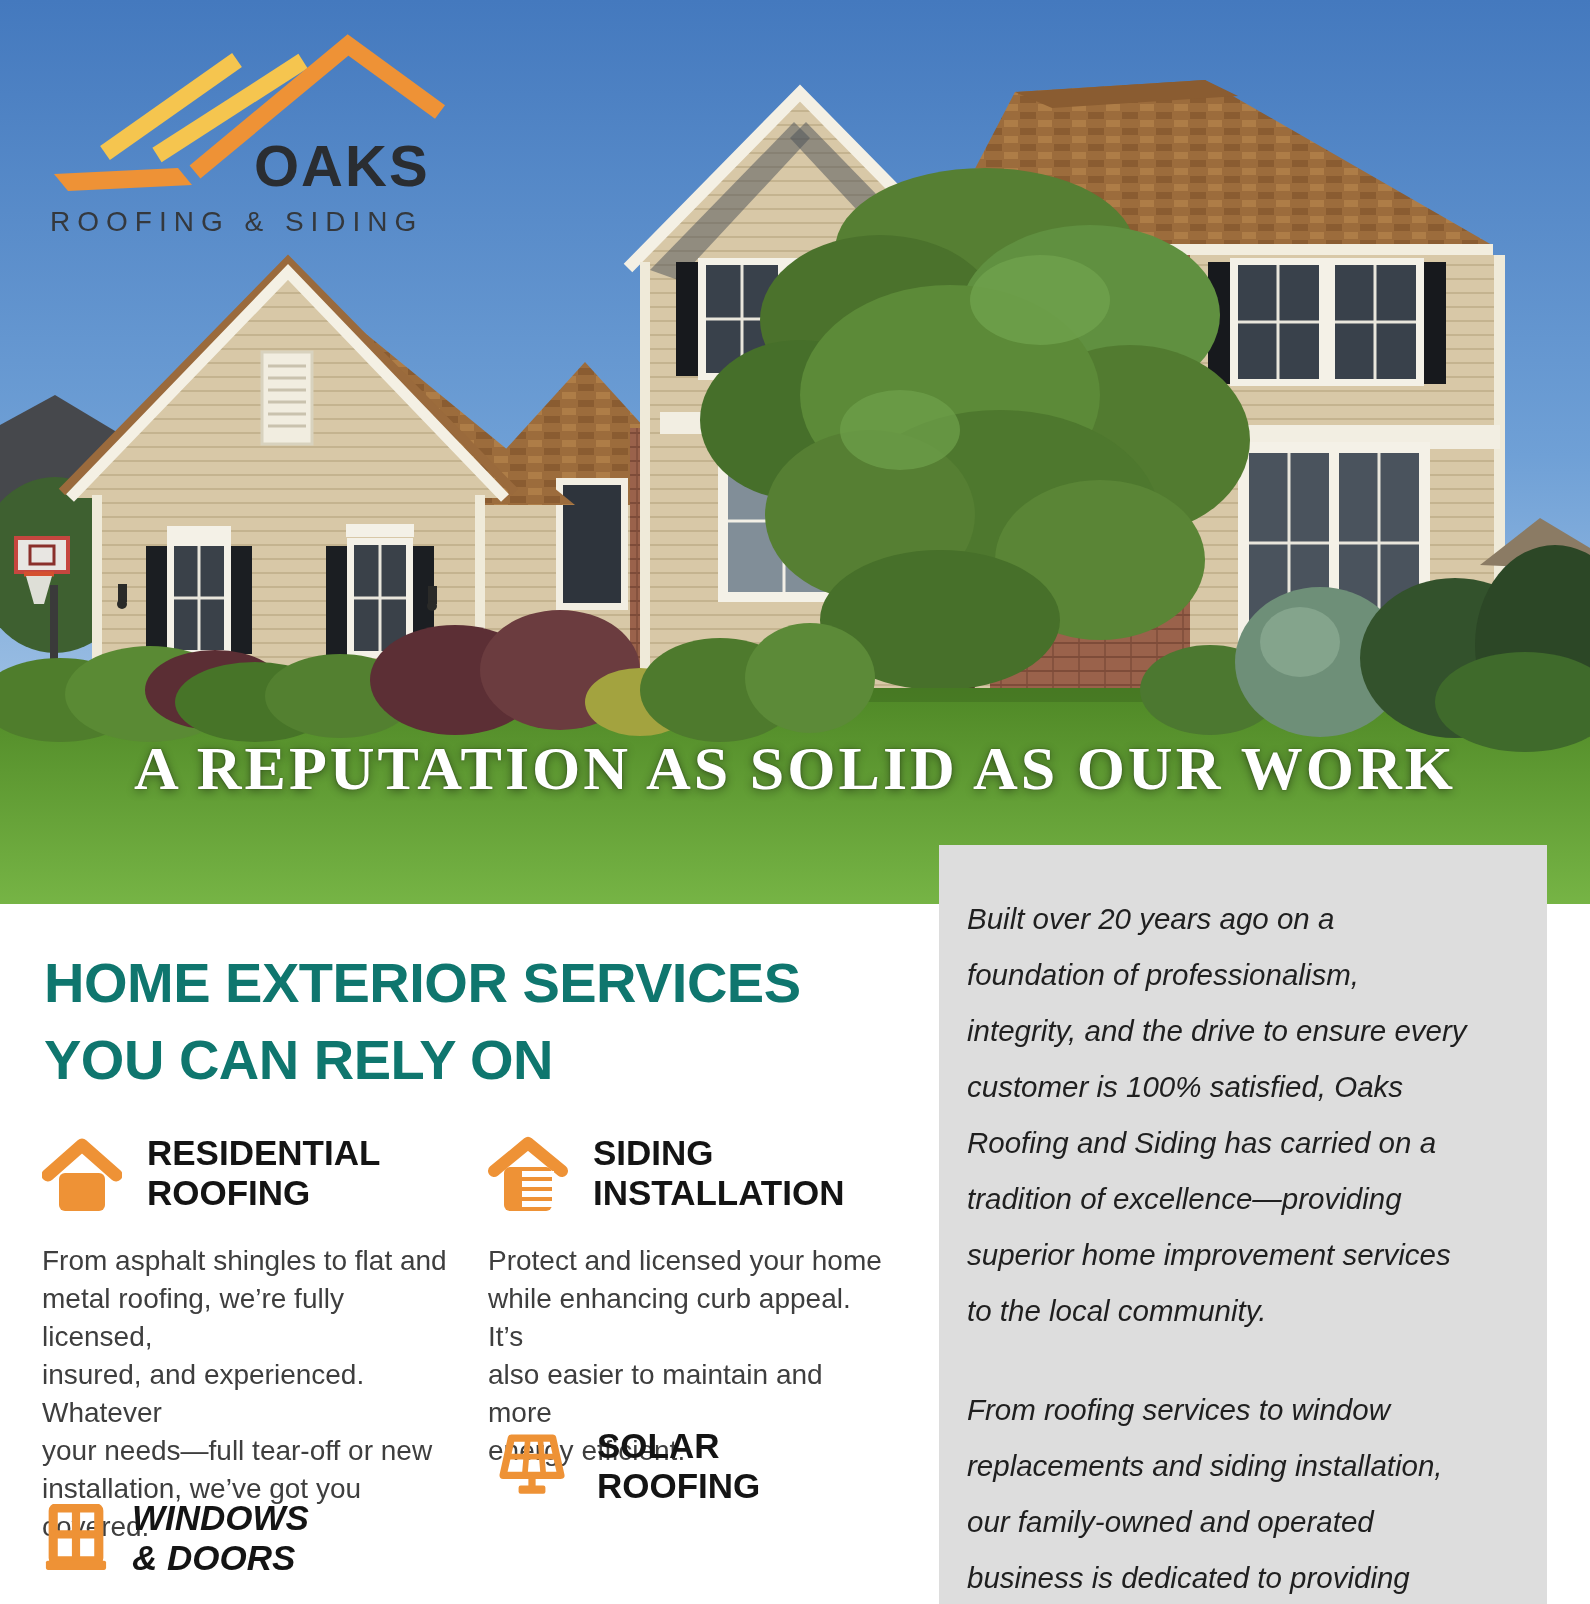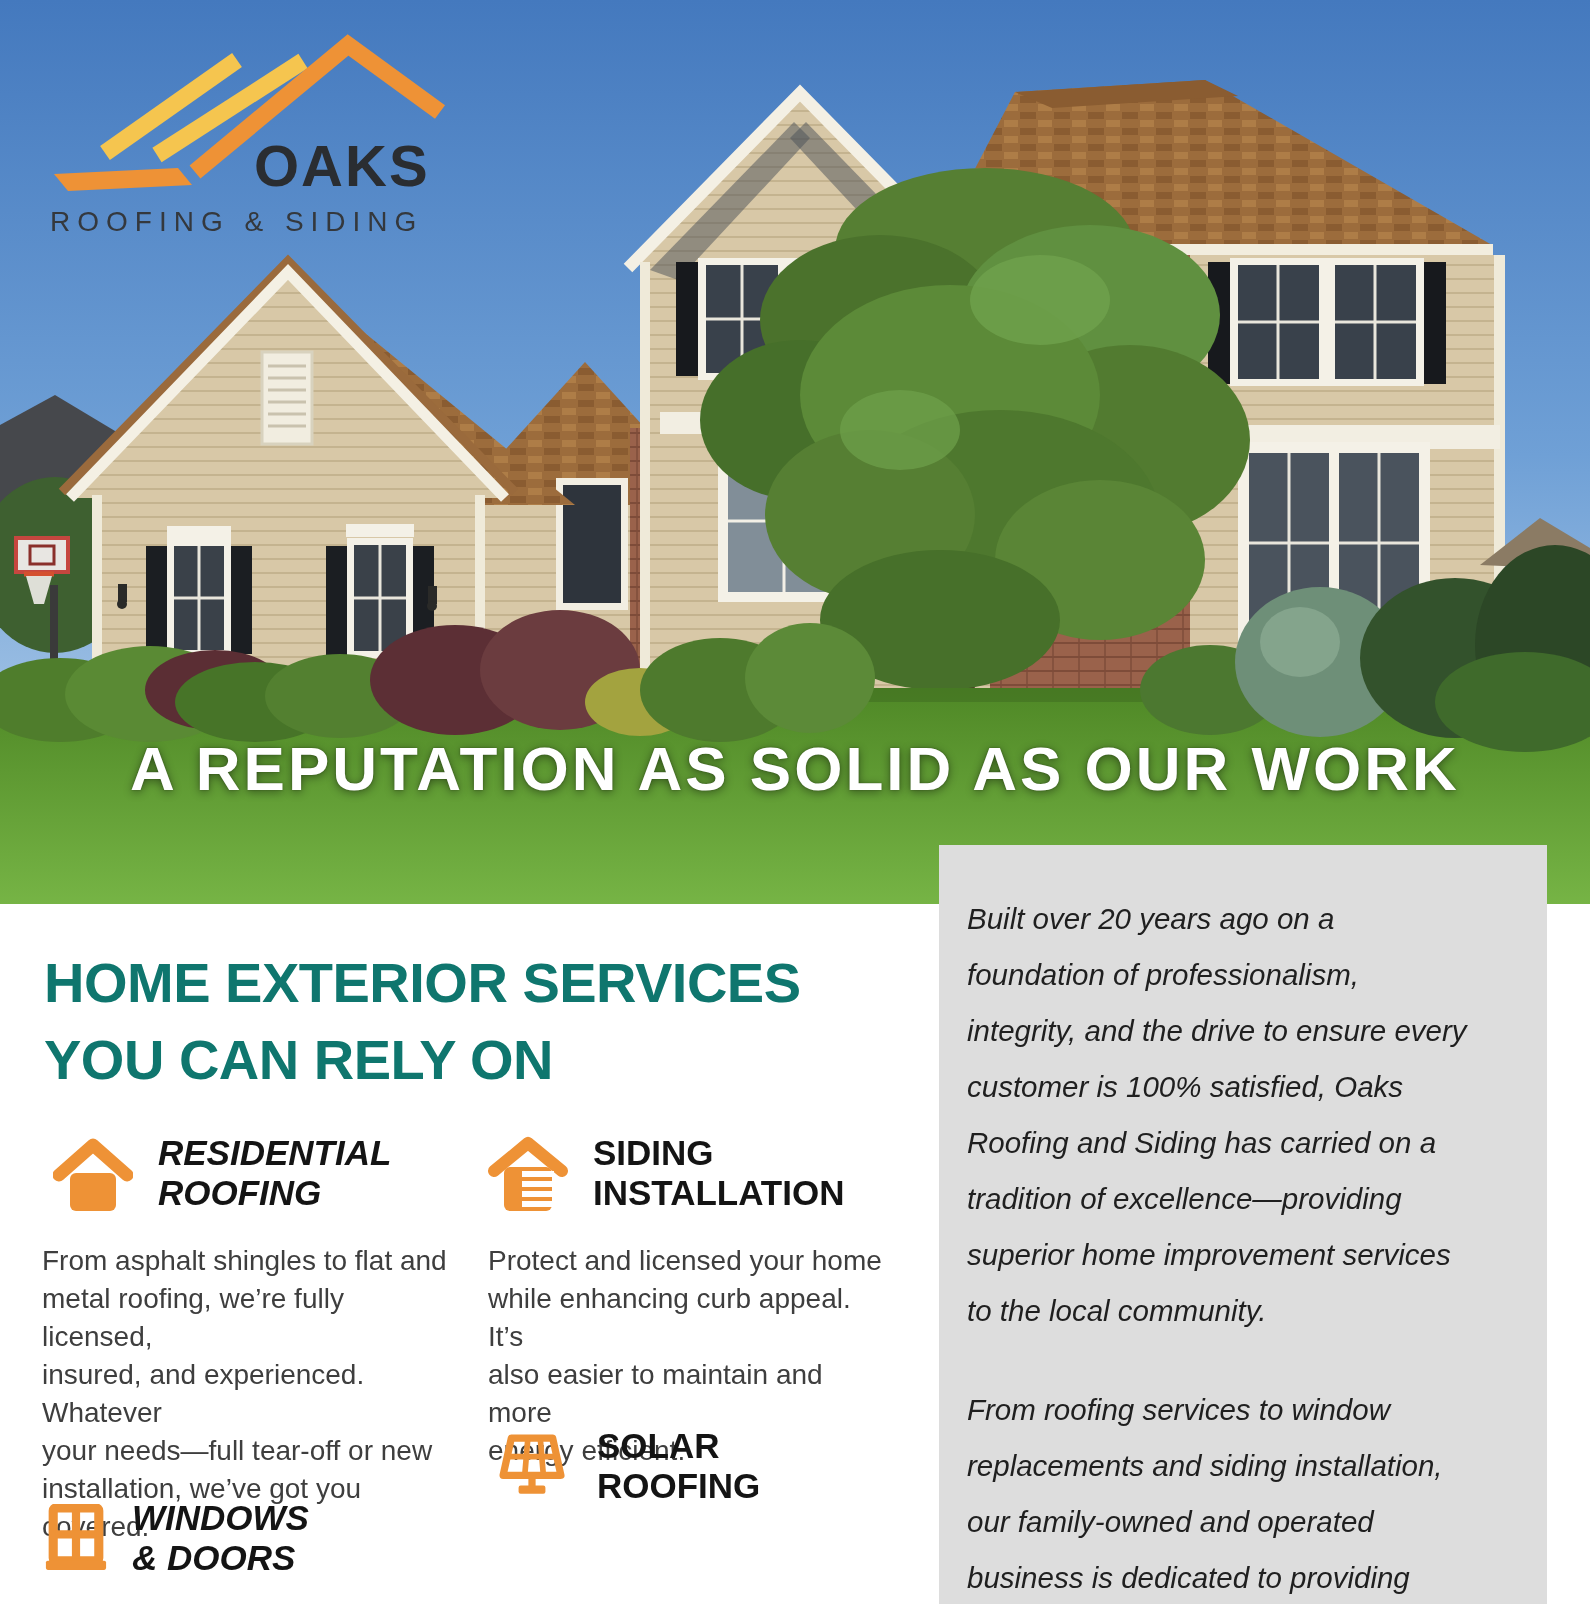--- a/index.html
+++ b/index.html
@@ -9,21 +9,21 @@
   }
   
   .hero{position:absolute;left:0;top:0;width:1590px;height:904px;}
   .hero svg{display:block;}
   
   .logo{position:absolute;left:48px;top:24px;width:440px;height:215px;}
   
   .headline{
     position:absolute;left:0;top:733px;width:1590px;text-align:center;
     color:#ffffff;font-size:62px;font-weight:800;letter-spacing:3px;
-    white-space:nowrap;text-shadow:0 2px 10px rgba(0,0,0,.45), 0 0 2px rgba(0,0,0,.35);
+    white-space:nowrap;text-shadow:0 2px 10px rgba(0,0,0,.45), 0 0 2px rgba(0,0,0,.35);font-family:Liberation Serif, serif;
   }
   
   .panel{
     position:absolute;left:939px;top:845px;width:608px;height:760px;
     background:#DDDDDD;box-sizing:border-box;padding:46px 30px 0 28px;font-style:italic;
   }
   .panel p{
     margin:0;font-size:29.5px;line-height:56px;color:#1F1F1F;
     white-space:pre-line;
   }
@@ -39,21 +39,21 @@
   .icon-box{width:80px;margin-right:25px;display:flex;justify-content:center;align-items:center;}
   .icon-box.small{width:64px;margin-right:24px;}
   .svc-title{
     font-size:35px;line-height:40px;font-weight:bold;color:#141414;
     white-space:pre-line;letter-spacing:0;
   }
   .svc-desc{
     position:absolute;margin:0;font-size:28px;line-height:38px;color:#3E3E3E;
     white-space:pre-line;
   }
-  .pos-item1{left:53px;top:1133px;font-style:italic;}
+  .pos-item1{left:42px;top:1133px;}
   .pos-item2{left:488px;top:1133px;}
   .pos-desc1{left:42px;top:1242px;width:420px;}
   .pos-desc2{left:488px;top:1242px;width:400px;}
   .pos-item3{left:44px;top:1498px;font-style:italic;}
   .pos-item4{left:492px;top:1426px;}
 </style>
 </head>
 <body>
 
 <div class="hero">

